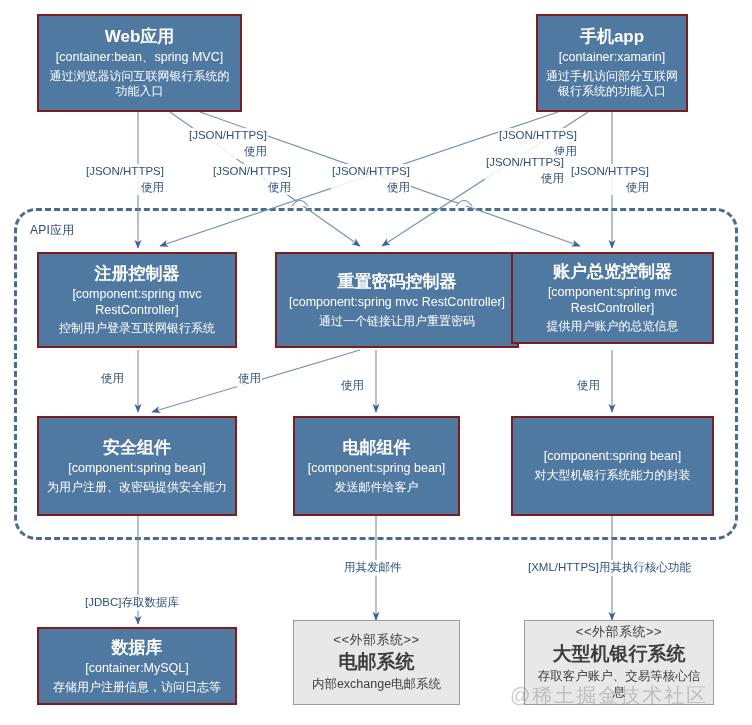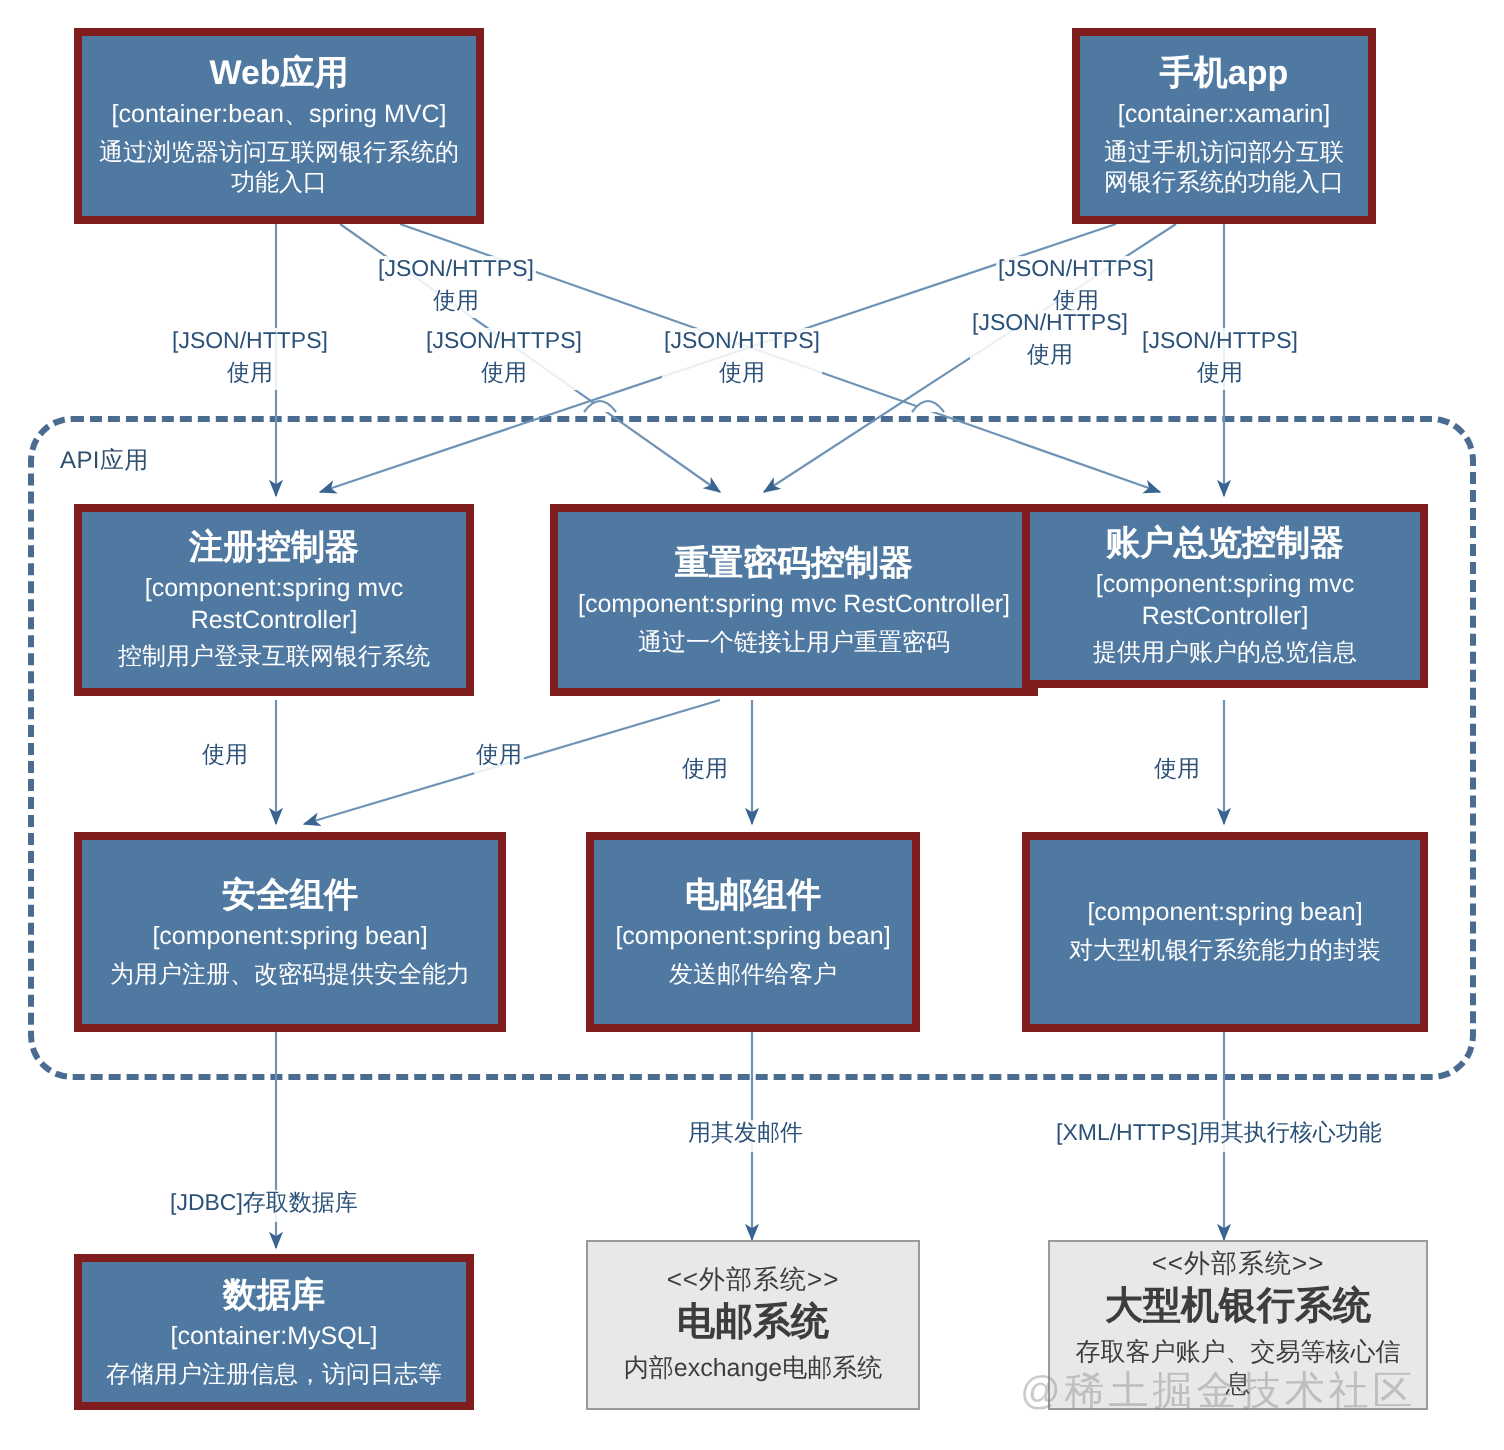--- a/index.html
+++ b/index.html
@@ -41,21 +41,21 @@
     display: flex;
     flex-direction: column;
     align-items: center;
     justify-content: center;
     text-align: center;
     padding: 6px 8px;
     z-index: 4;
   }
   .node.blue {
     background: #5079a2;
-    border: 4px solid #7f1d1d;
+    border: 2px solid #7f1d1d;
     color: #ffffff;
   }
   .node.gray {
     background: #e8e8e8;
     border: 1px solid #9a9a9a;
     color: #3d3d3d;
   }
   .node .n-stereo {
     font-size: 13px;
     line-height: 1.25;
@@ -79,21 +79,21 @@
     line-height: 1.3;
   }
   .node.gray .n-desc { font-size: 12.5px; }
 
   
   .edge-label {
     position: absolute;
     color: #2b5178;
     font-size: 11.5px;
     line-height: 1.35;
-    text-align: center;
+    text-align: right;
     white-space: nowrap;
     z-index: 5;
     background: rgba(255,255,255,0.86);
     padding: 0 1px;
   }
 
   
   #wires {
     position: absolute;
     left: 0; top: 0;
@@ -234,21 +234,21 @@
   <div class="edge-label" style="left:237px; top:371px;">
     <div>使用</div>
   </div>
   <div class="edge-label" style="left:340px; top:378px;">
     <div>使用</div>
   </div>
   <div class="edge-label" style="left:576px; top:378px;">
     <div>使用</div>
   </div>
 
-  <div class="node blue" style="left:37px; top:416px; width:216px; height:100px;">
+  <div class="node blue" style="left:37px; top:416px; width:200px; height:100px;">
     <div class="n-title">安全组件</div>
     <div class="n-tech">[component:spring bean]</div>
     <div class="n-desc">为用户注册、改密码提供安全能力</div>
   </div>
 
   <div class="node blue" style="left:293px; top:416px; width:167px; height:100px;text-align:center;">
     <div class="n-title">电邮组件</div>
     <div class="n-tech">[component:spring bean]</div>
     <div class="n-desc">发送邮件给客户</div>
   </div>

